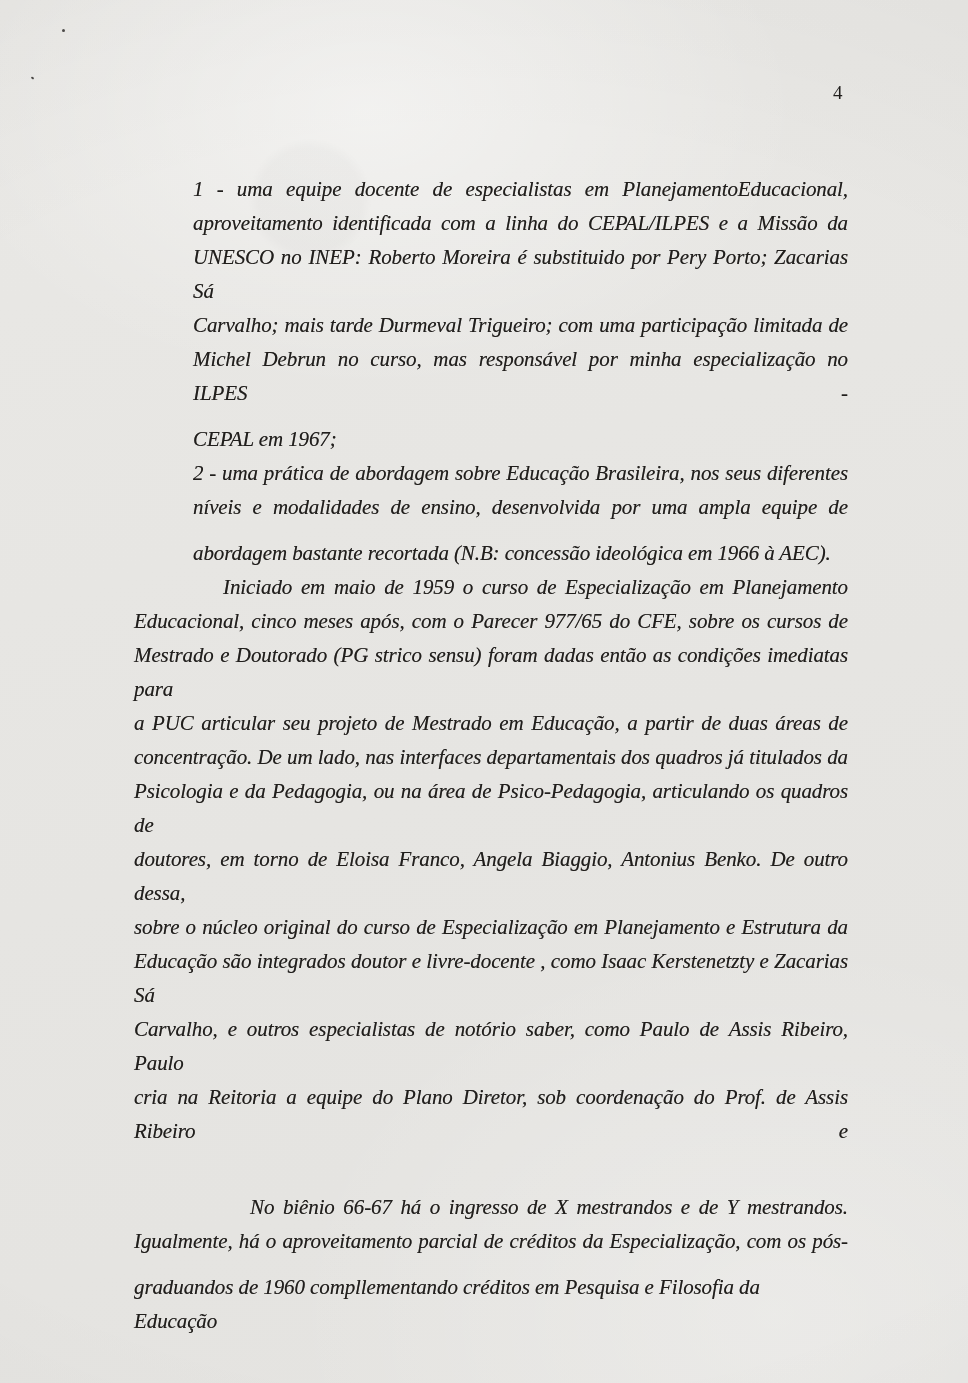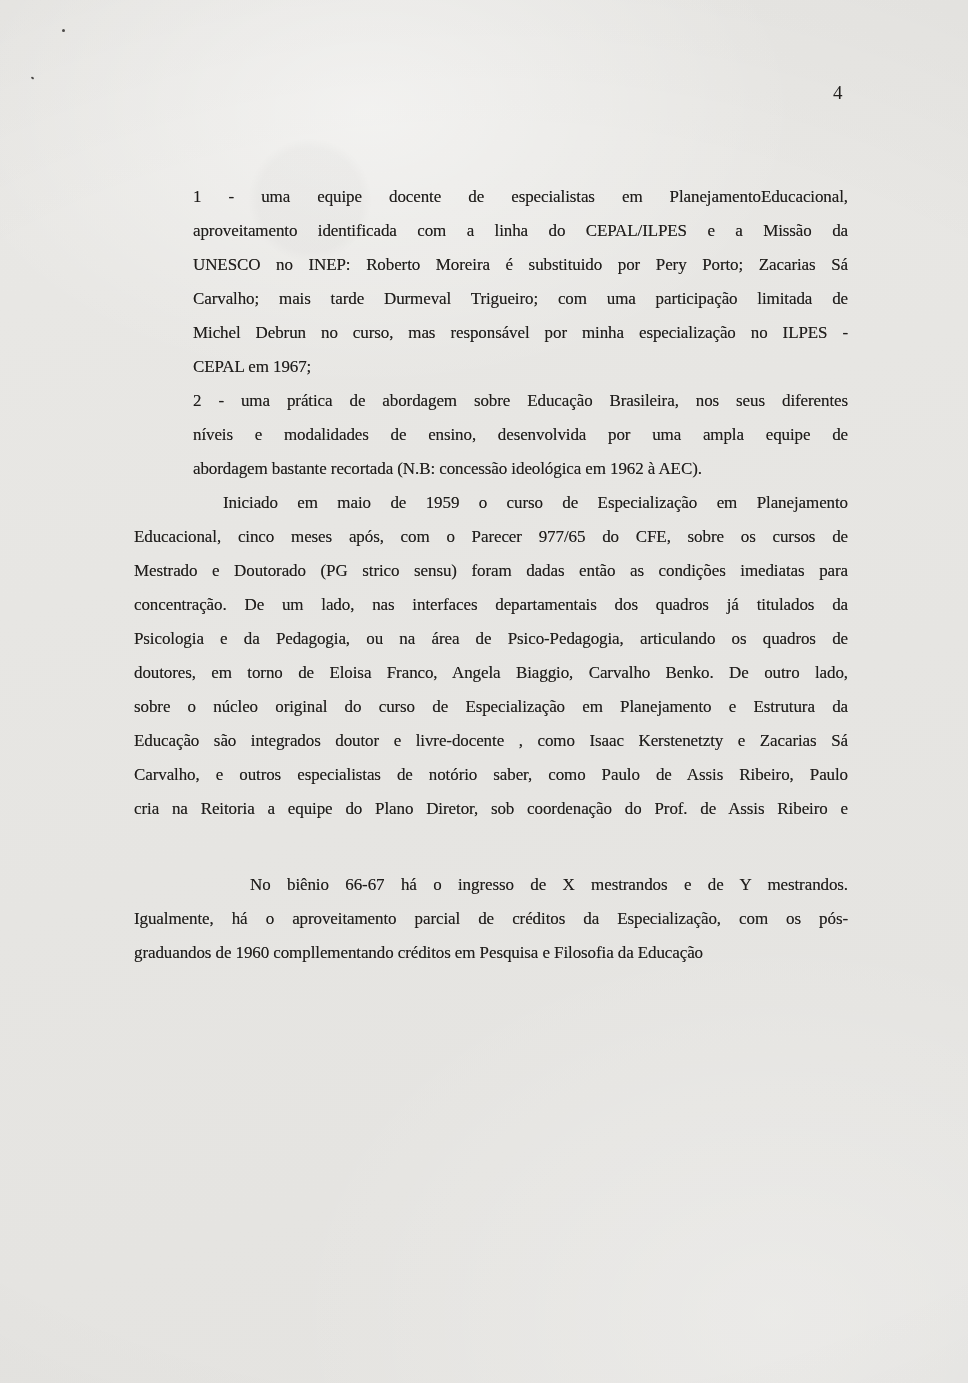--- a/index.html
+++ b/index.html
@@ -27,42 +27,44 @@
     position: absolute;
     top: 83px;
     left: 833px;
     font-size: 19px;
     line-height: 20px;
     letter-spacing: 0;
   }
   .doc {
     position: absolute;
     left: 134px;
-    top: 180px;
+    top: 172px;
     width: 714px;
-    font-size: 17px;
+    font-size: 21px;
     line-height: 34px;
     letter-spacing: -0.1px;
     text-shadow: 0 0 0.5px rgba(32, 30, 28, 0.55);
+    font-style: italic;
   }
   .block { margin: 0; }
   .block.list {
     margin-left: 59px;
     width: 655px;
   }
   .block.gap { margin-top: 42px; }
   .line {
     text-align: justify;
     text-align-last: justify;
     text-justify: inter-word;
     white-space: normal;
   }
   .line.last {
     text-align: left;
     text-align-last: left;
+    margin-top: 12px;
   }
   .speck {
     position: absolute;
     background: #4c4a48;
     border-radius: 50%;
   }
   .speck.s1 { left: 62px; top: 29px; width: 3px; height: 3px; }
   .speck.s2 { left: 31px; top: 77px; width: 3px; height: 2px; transform: rotate(25deg); }
 </style>
 </head>
@@ -77,29 +79,30 @@
         <div class="line">1 - uma equipe docente de especialistas em PlanejamentoEducacional,</div>
         <div class="line">aproveitamento identificada com a  linha do CEPAL/ILPES e a Missão da</div>
         <div class="line">UNESCO no INEP: Roberto Moreira é substituido por Pery Porto; Zacarias Sá</div>
         <div class="line">Carvalho; mais tarde Durmeval Trigueiro; com uma participação limitada de</div>
         <div class="line">Michel Debrun no curso, mas responsável por minha especialização no ILPES -</div>
         <div class="line last">CEPAL em 1967;</div>
       </div>
       <div class="block list">
         <div class="line">2 - uma prática de abordagem sobre  Educação Brasileira, nos seus diferentes</div>
         <div class="line">níveis e modalidades de ensino, desenvolvida  por uma ampla equipe de</div>
-        <div class="line last">abordagem bastante recortada (N.B: concessão ideológica em 1962 à AEC).</div>
+        <div class="line last">abordagem bastante recortada (N.B: concessão ideológica em 1966 à AEC).</div>
       </div>
       <div class="block">
         <div class="line" style="text-indent: 89px;">Iniciado em maio de 1959 o curso de Especialização  em Planejamento</div>
         <div class="line">Educacional, cinco meses após, com o Parecer 977/65 do CFE, sobre os cursos de</div>
         <div class="line">Mestrado e Doutorado (PG strico sensu) foram dadas então as condições imediatas para</div>
+        <div class="line">a PUC articular seu projeto de Mestrado em Educação, a partir de duas áreas de</div>
         <div class="line">concentração. De um lado, nas interfaces departamentais dos quadros já titulados da</div>
         <div class="line">Psicologia e da Pedagogia, ou na área de Psico-Pedagogia, articulando os quadros de</div>
-        <div class="line">doutores, em torno de  Eloisa Franco, Angela Biaggio, Carvalho Benko. De outro lado,</div>
+        <div class="line">doutores, em torno de  Eloisa Franco, Angela Biaggio, Antonius Benko. De outro dessa,</div>
         <div class="line">sobre o núcleo original do curso de  Especialização em Planejamento e Estrutura da</div>
         <div class="line">Educação são integrados doutor e livre-docente , como Isaac Kerstenetzty e Zacarias Sá</div>
         <div class="line">Carvalho, e outros especialistas de notório saber, como Paulo de Assis Ribeiro, Paulo</div>
         <div class="line">cria na Reitoria a equipe do Plano Diretor, sob coordenação do Prof. de Assis Ribeiro e</div>
       </div>
       <div class="block gap">
         <div class="line" style="text-indent: 116px;">No biênio 66-67 há o ingresso de X  mestrandos e de Y  mestrandos.</div>
         <div class="line">Igualmente, há o aproveitamento parcial de créditos da Especialização, com os pós-</div>
         <div class="line last">graduandos de 1960 compllementando créditos em Pesquisa e Filosofia da Educação</div>
       </div>

